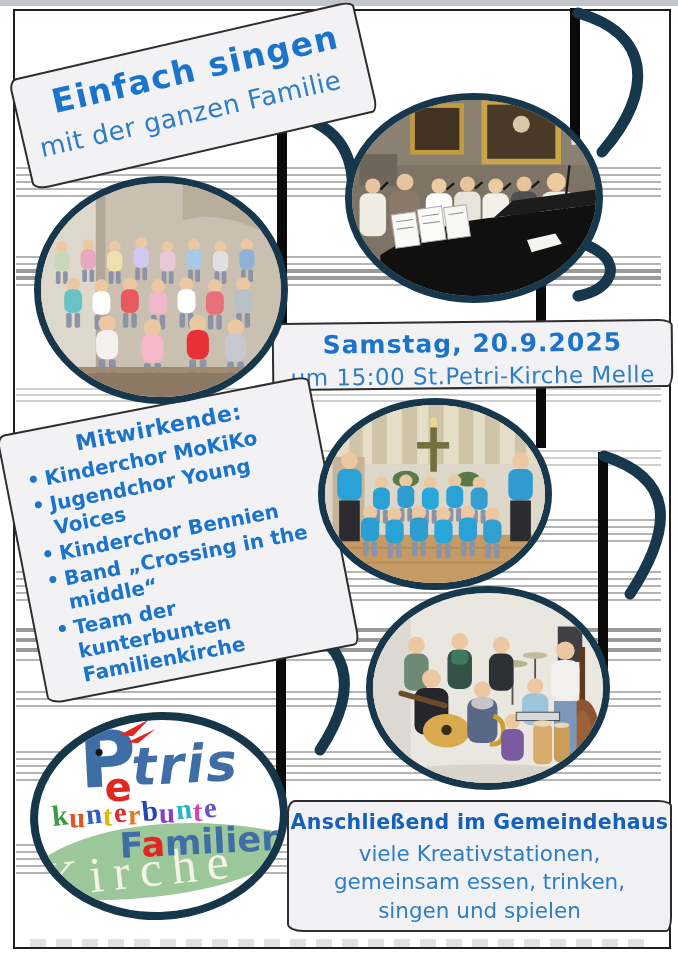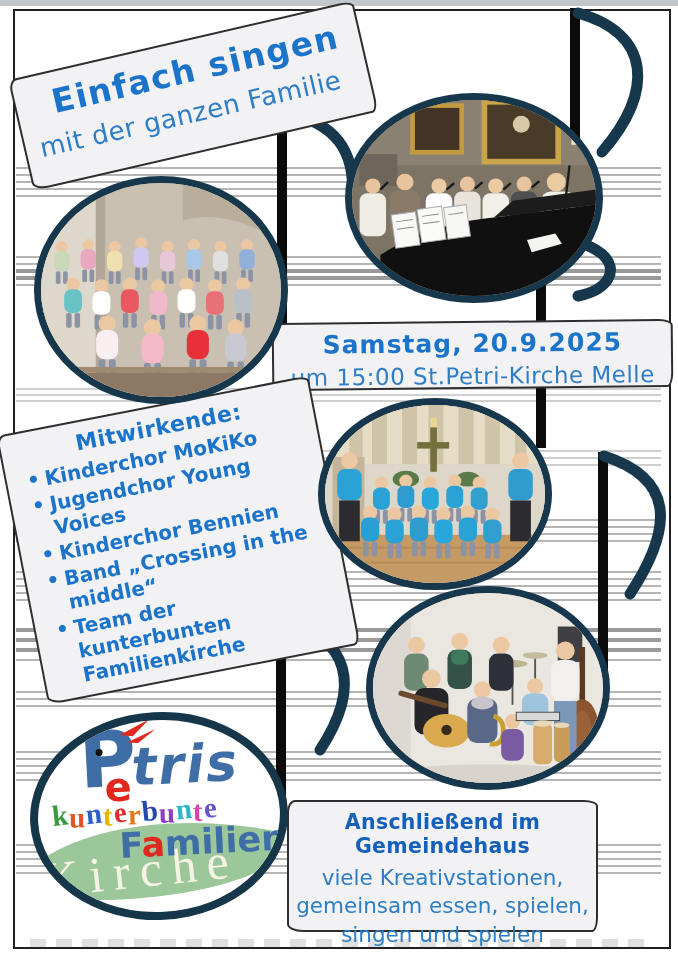--- a/index.html
+++ b/index.html
@@ -36,21 +36,21 @@
   .date-line2{padding-top:5px;font-size:23px;color:var(--light-blue,#2e7dc5);letter-spacing:.5px;}
 
   .participants-banner{left:-4px;top:436px;width:318px;height:274px;transform:rotate(-11deg);
                        transform-origin:0 0;padding:8px 12px 0 16px;}
   .p-heading{text-align:center;font-size:22px;font-weight:bold;color:var(--accent-blue,#1b74ca);
              letter-spacing:.5px;margin-bottom:4px;}
   .p-item{position:relative;padding-left:22px;font-size:20px;font-weight:bold;line-height:1.2;
           color:var(--accent-blue,#1b74ca);margin-bottom:2px;}
   .p-item::before{content:"•";position:absolute;left:4px;top:-1px;color:var(--accent-blue,#1b74ca);}
 
-  .footer-banner{left:287px;top:800px;width:311px;height:132px;text-align:center;}
+  .footer-banner{left:287px;top:800px;width:385px;height:132px;text-align:center;}
   .f-heading{padding-top:8px;font-size:20.5px;font-weight:bold;color:#1560b8;letter-spacing:.3px;}
   .f-line{font-size:21.5px;color:var(--light-blue,#2e7dc5);line-height:1.32;}
   .f-lines{padding-top:6px;}
 
   
   .photo{position:absolute;border:7px solid var(--navy,#17384c);border-radius:50%;
          overflow:hidden;z-index:4;box-sizing:border-box;background:#cabfae;}
   .photo svg{display:block;width:100%;height:100%;}
   .photo-children{left:34px;top:176px;width:254px;height:228px;}
   .photo-choir{left:345px;top:93px;width:258px;height:210px;}
@@ -181,21 +181,21 @@
         <div class="p-item">Kinderchor Bennien</div>
         <div class="p-item">Band „Crossing in the middle“</div>
         <div class="p-item">Team der kunterbunten Familienkirche</div>
       </div>
   </div>
 
   <div class="banner footer-banner">
     <div class="f-heading">Anschließend im Gemeindehaus</div>
     <div class="f-lines">
         <div class="f-line">viele Kreativstationen,</div>
-        <div class="f-line">gemeinsam essen, spielen,</div>
+        <div class="f-line">gemeinsam essen, trinken,</div>
         <div class="f-line">singen und spielen</div>
       </div>
   </div>
 
   <div class="photo photo-children" role="img" aria-label="Kinderchor: singende Kinder in bunten T-Shirts auf Stufen">
     <svg viewBox="0 0 254 228" preserveAspectRatio="none">
       <rect width="254" height="228" fill="#c9c0b2"></rect>
       <rect width="58" height="228" fill="#ded8cc"></rect>
       <rect x="58" width="10" height="228" fill="#b3a897"></rect>
       <path d="M150,0 L254,0 L254,62 C218,40 180,30 150,40 Z" fill="#b9ae9c"></path>

